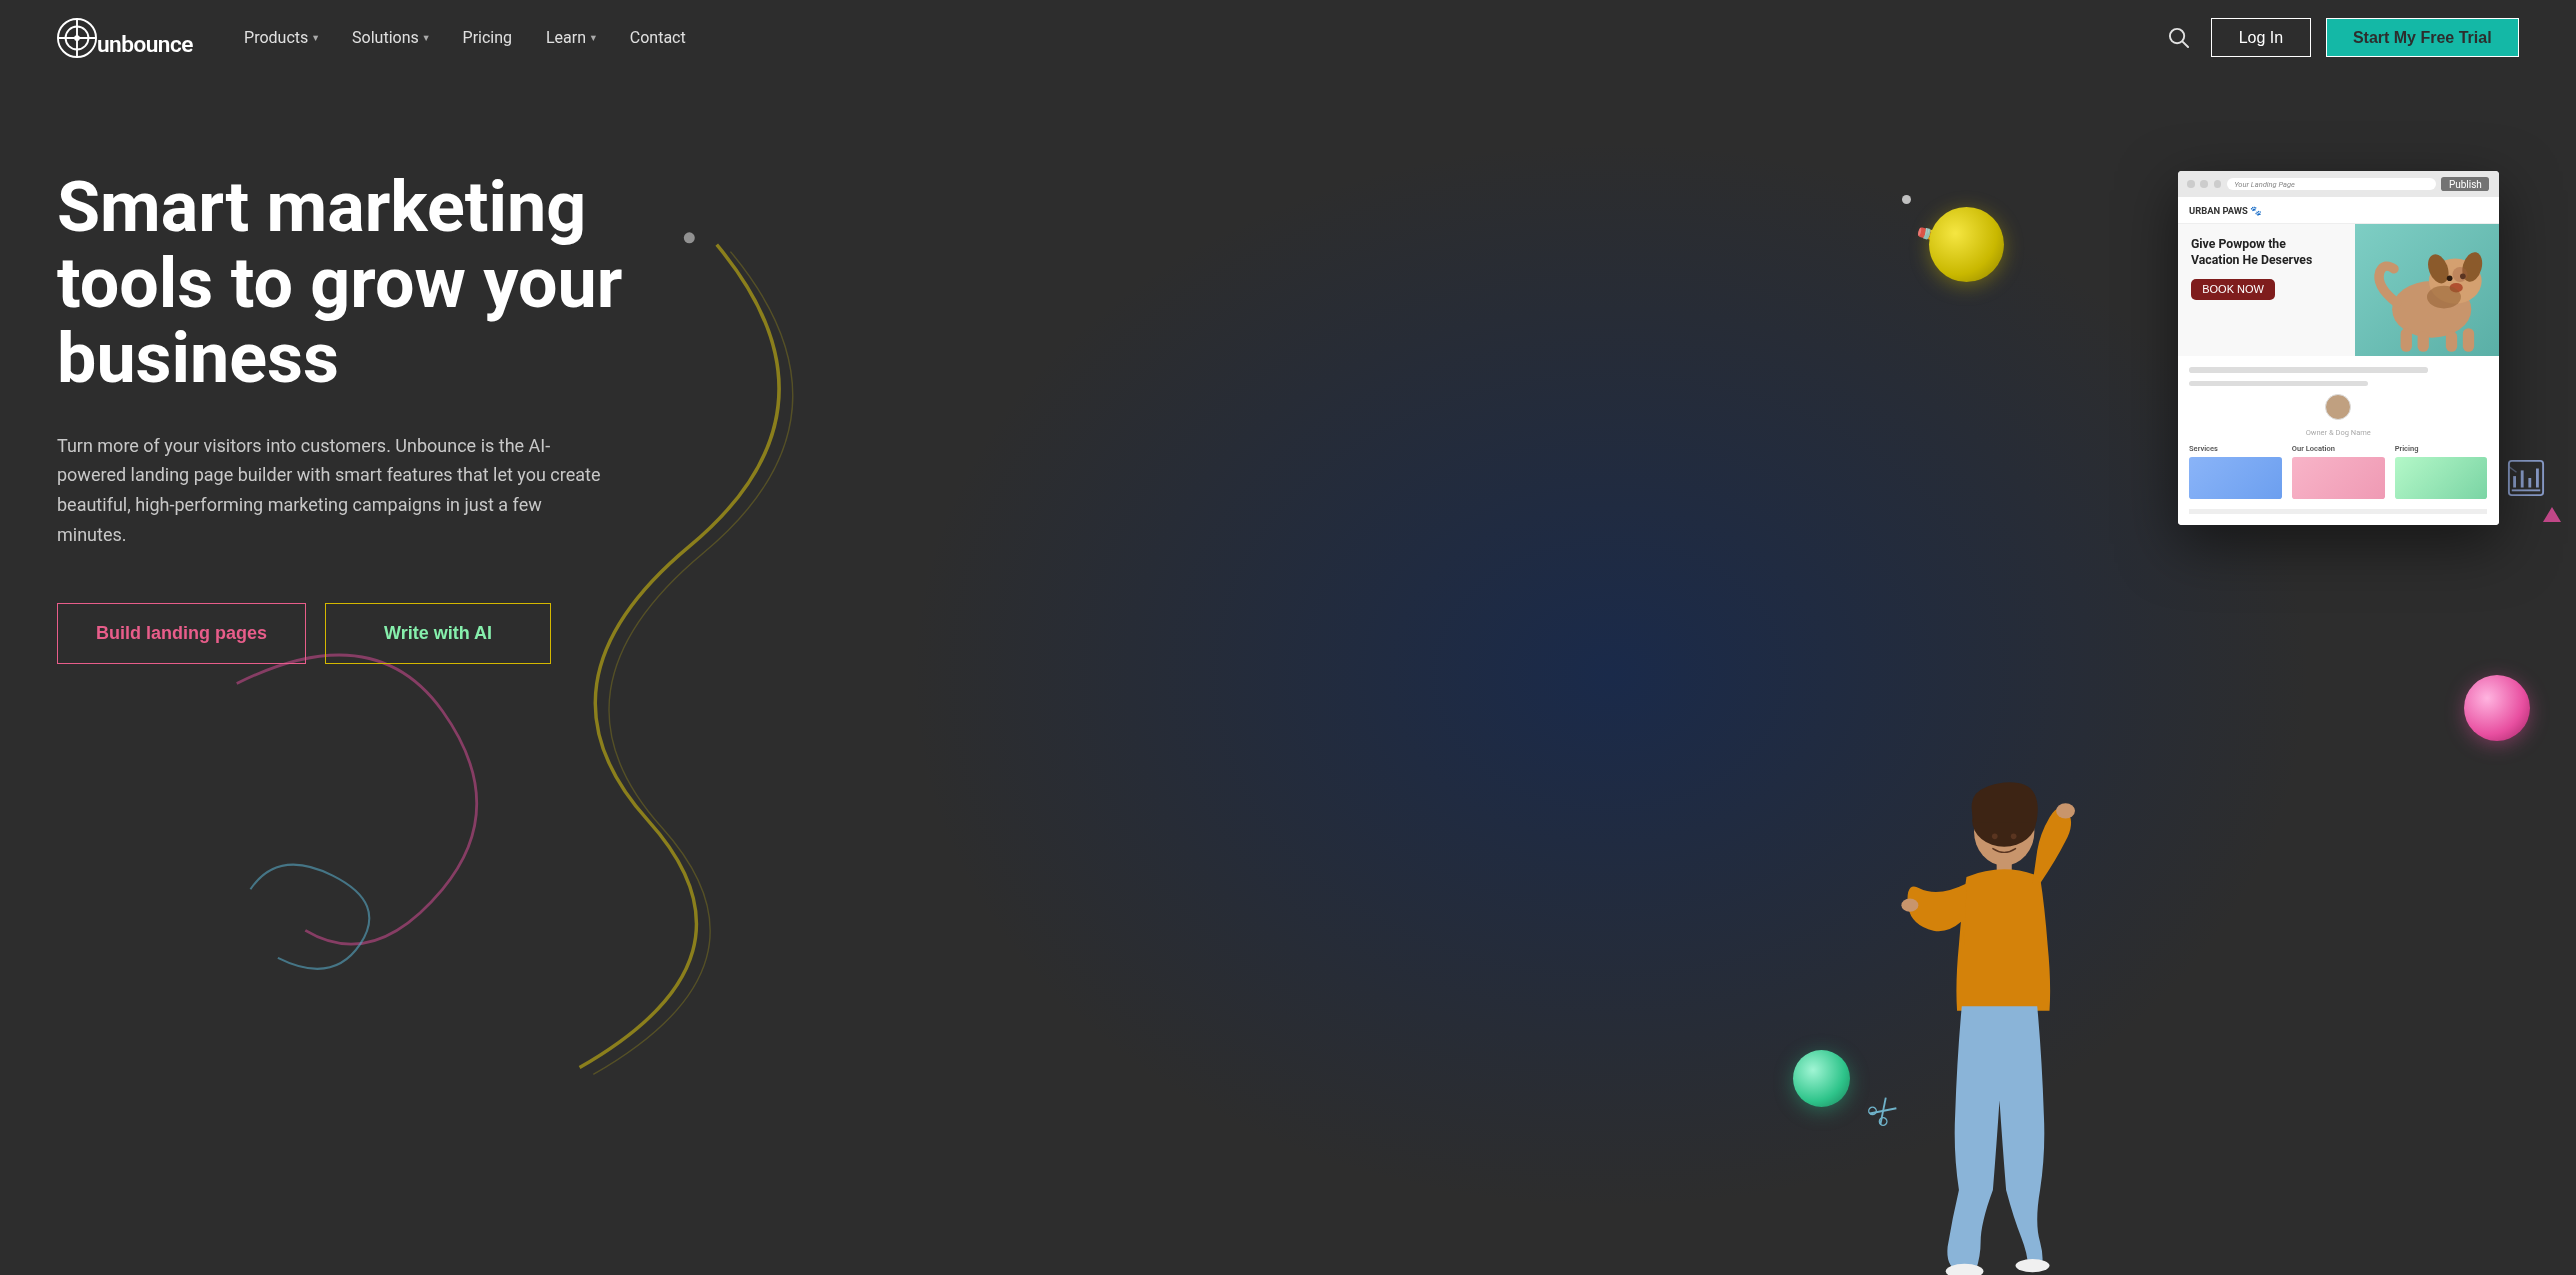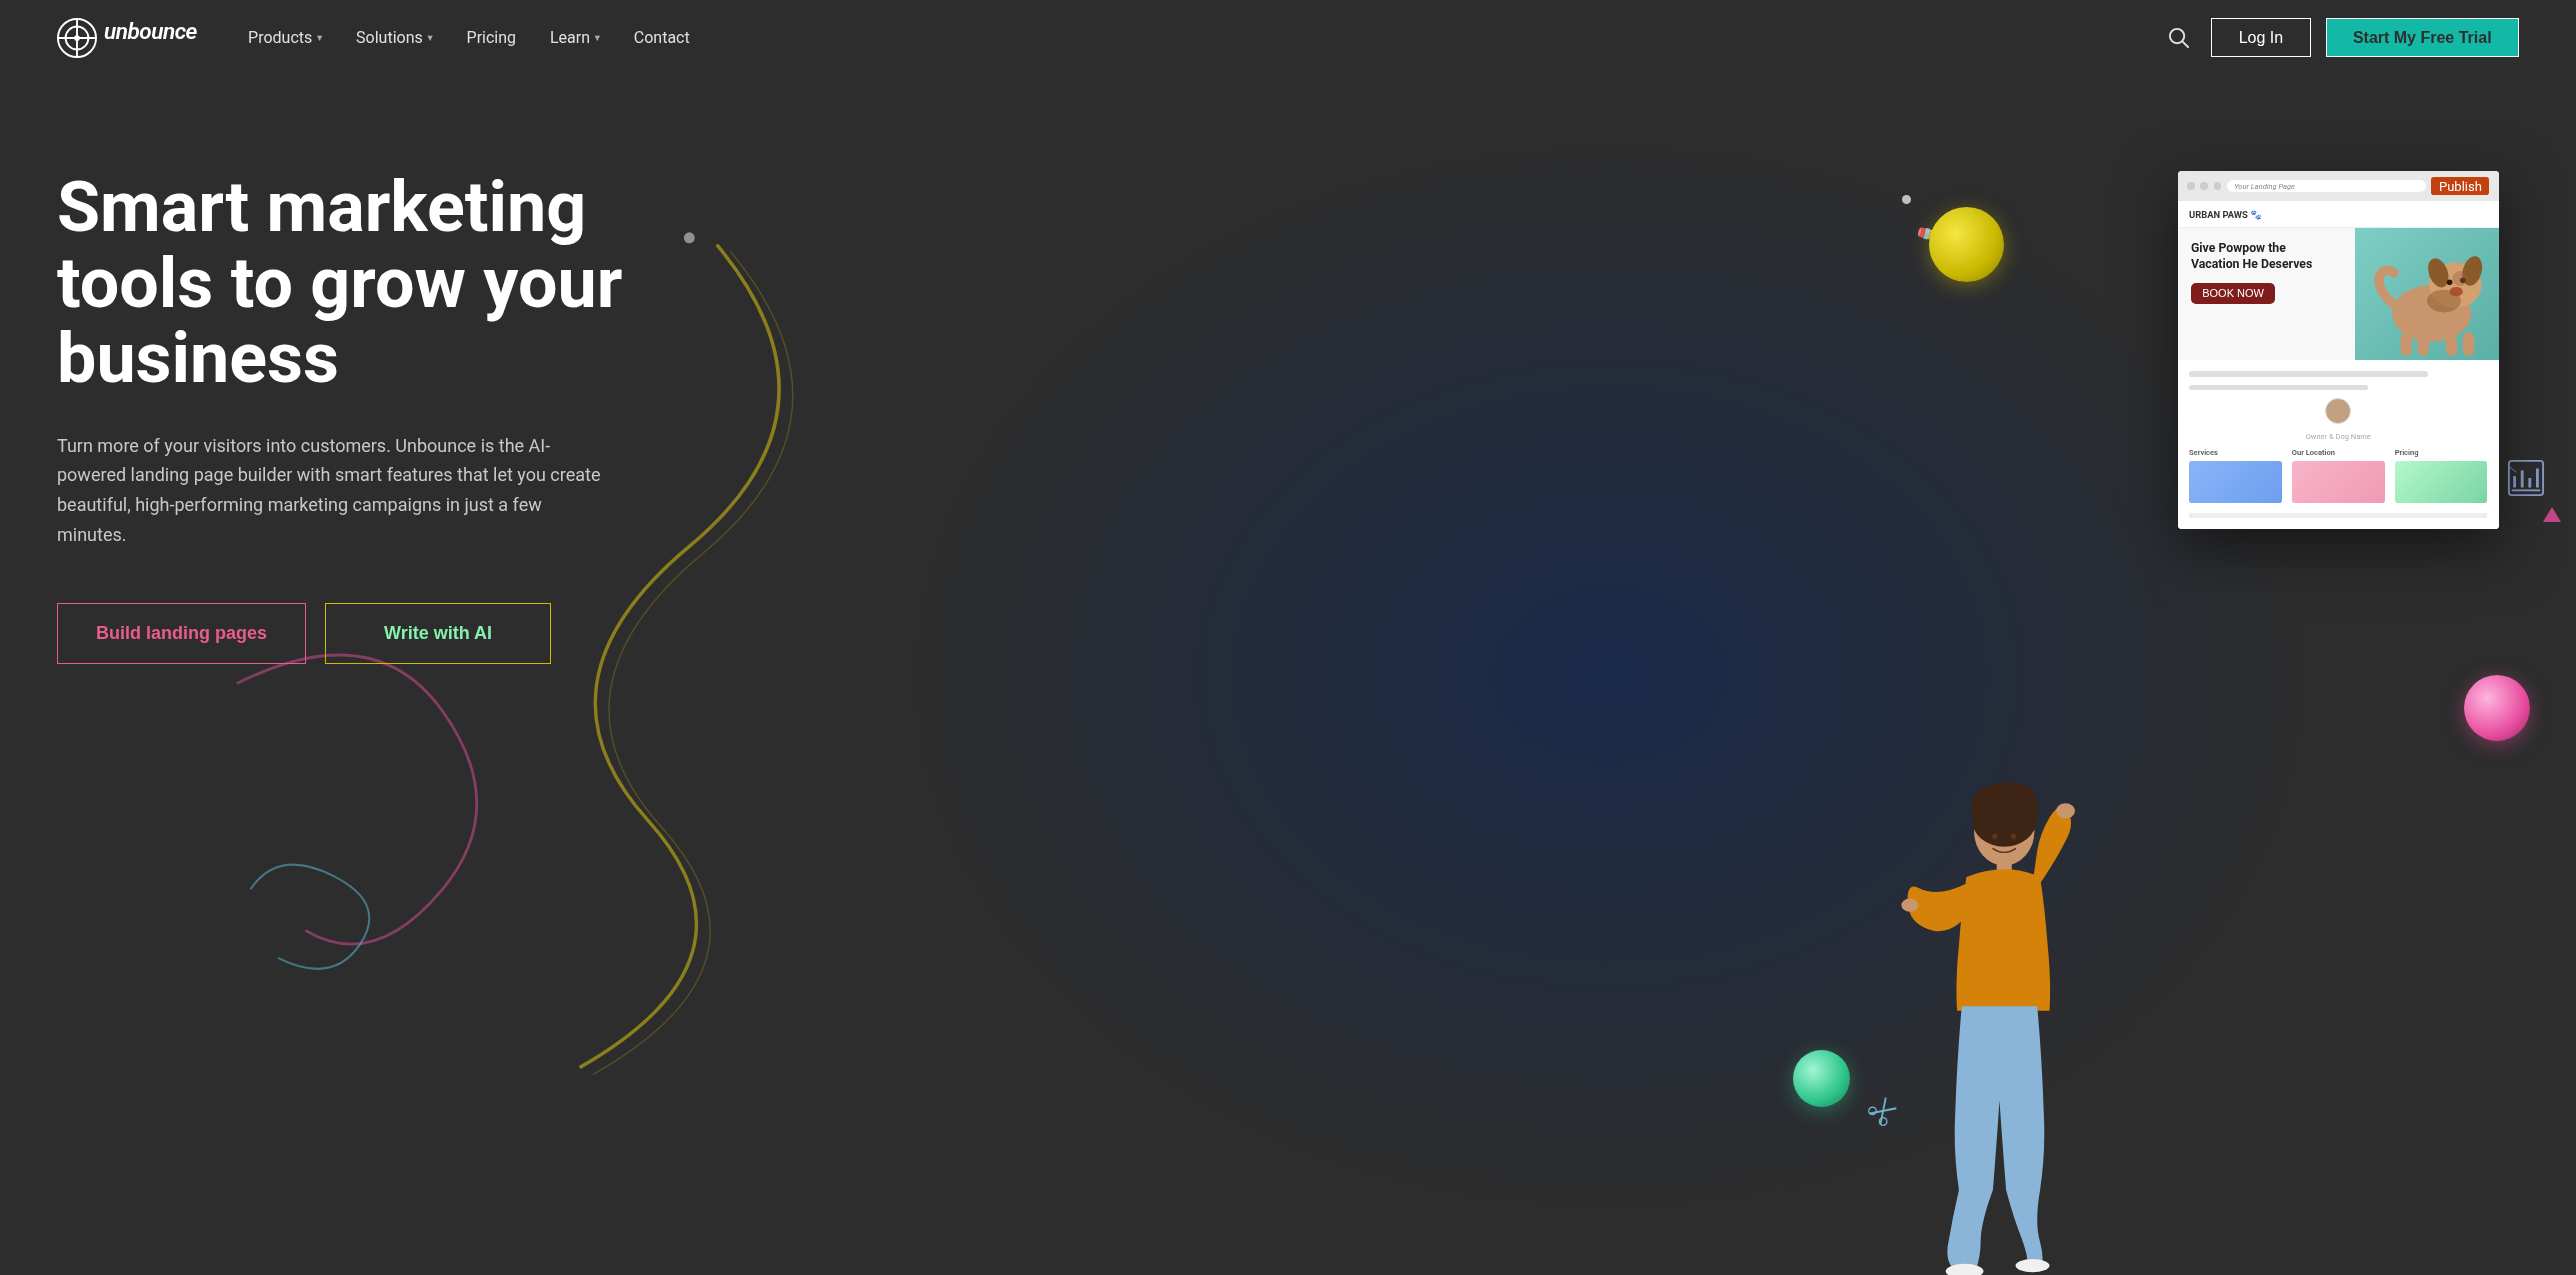--- a/index.html
+++ b/index.html
@@ -25,23 +25,22 @@
     }
 
     .nav-left {
       display: flex;
       align-items: center;
       gap: 38px;
     }
 
     .logo-wrap {
       display: flex;
-      align-items: flex-start;
-      gap: 7px;
-      font-style: italic;
+      align-items: flex-end;
+      gap: 0;
     }
 
     .logo-icon {
       width: 40px;
       height: 40px;
     }
 
     .logo-text {
       font-size: 22.6px;
       font-weight: 600;
@@ -219,25 +218,25 @@
       flex: 1;
       background: #fff;
       border-radius: 9.4px;
       padding: 1.9px 7.5px;
       font-size: 7.5px;
       color: #888;
       font-style: italic;
     }
 
     .lp-publish-btn {
-      background: #c2410c;
+      background: #737373;
       color: white;
       border-radius: 2.8px;
       padding: 1.9px 7.5px;
-      font-size: 13px;
+      font-size: 10px;
     }
 
     .lp-header-bar {
       background: #fff;
       padding: 7.5px 11.3px;
       display: flex;
       align-items: center;
       justify-content: space-between;
       border-bottom: 0.9px solid #eee;
     }

